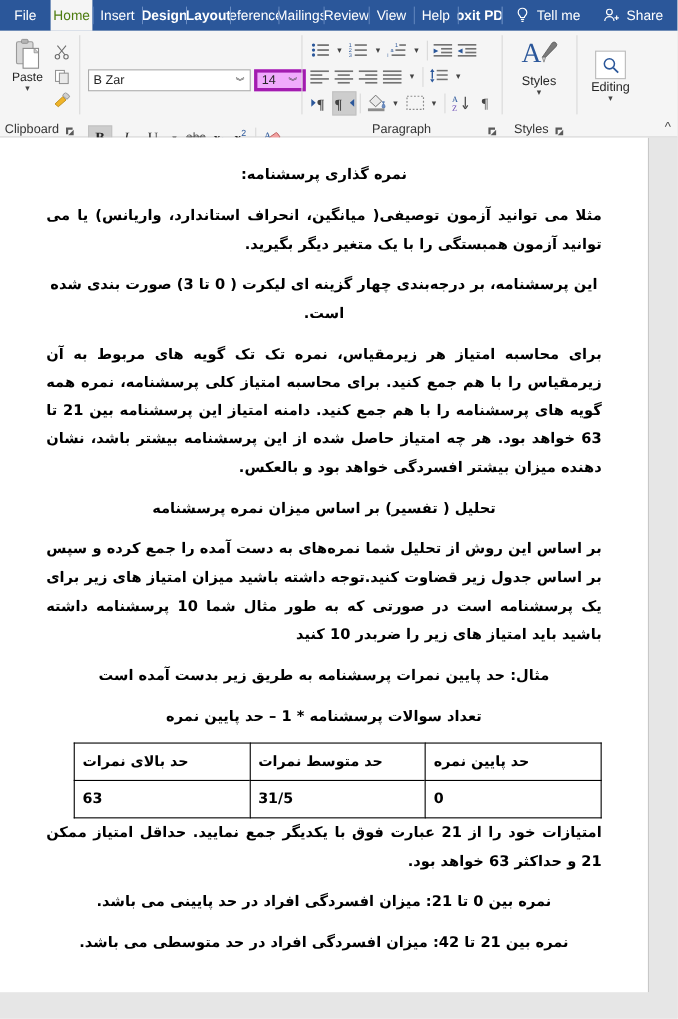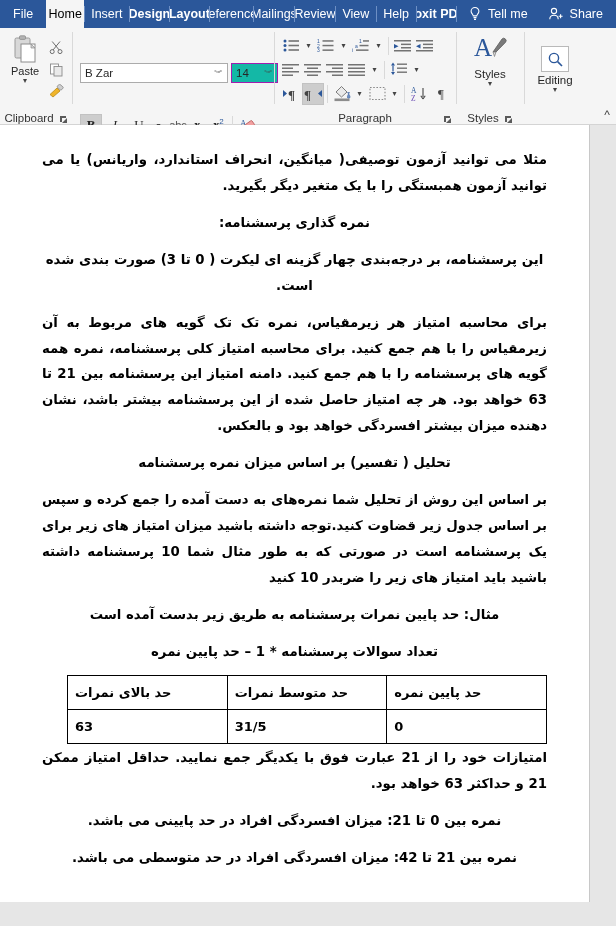--- a/index.html
+++ b/index.html
@@ -30,21 +30,21 @@
     flex: 0 0 auto;
   }
   .tab + .tab::before {
     content: "";
     position: absolute; left: 0; top: 6px; bottom: 6px;
     width: 1px; background: #6d8fc4;
   }
   .tab.file { padding: 0 13px; }
   .tab.active {
     background: #f5f5f5;
-    color: #000000;
+    color: #4d7c0f;
   }
   .tab.active::before { display: none; }
   .tab.w-clip { max-width: 40px; font-weight: bold; }
   .tab.w-clip2 { max-width: 41px; }
   .tab.w-clip3 { max-width: 44px; }
   .tellme {
     display: flex; align-items: center; gap: 6px;
     padding: 0 10px 0 12px;
     position: relative;
     white-space: nowrap;
@@ -118,21 +118,21 @@
   .fname {
     width: 148px; height: 20px;
     border: 1px solid #ababab; background: #fff;
     display: flex; align-items: center;
     padding: 0 2px 0 4px;
     font-size: 11.5px;
   }
   .fname .txt { flex: 1 1 auto; }
   .fsize {
     width: 47px; height: 20px;
-    border: 1px solid #a21caf; background: #14b8a6;
+    border: 3px solid #a21caf; background: #f0abfc;
     display: flex; align-items: center;
     padding: 0 2px 0 4px;
     font-size: 11.5px;
     margin-left: 1px;
   }
   .fsize .txt { flex: 1 1 auto; }
   .cb-arrow { color: #444; font-size: 9px; padding-right: 2px; }
   .btn {
     height: 22px; min-width: 22px;
     display: inline-flex; align-items: center; justify-content: center;
@@ -680,22 +680,22 @@
     <div class="group-label"></div>
   </div>
 
   <span class="collapse">^</span>
 </div>
 
 <div class="docarea">
   <div class="page">
     <div class="page-inner">
 
+      <p class="doc center">نمره گذاری پرسشنامه:</p>
       <p class="doc">مثلا می توانید آزمون توصیفی( میانگین، انحراف استاندارد، واریانس) یا می توانید آزمون همبستگی را با یک  متغیر دیگر  بگیرید.</p>
-      <p class="doc center">نمره گذاری پرسشنامه:</p>
       <p class="doc center">این پرسشنامه، بر درجه‌بندی چهار گزینه ای لیکرت ( 0 تا 3) صورت بندی شده است.</p>
       <p class="doc">برای محاسبه امتیاز هر زیرمقیاس، نمره تک تک گویه های مربوط به آن زیرمقیاس را با هم جمع کنید. برای محاسبه امتیاز کلی پرسشنامه، نمره همه گویه های پرسشنامه را با هم جمع کنید. دامنه امتیاز این پرسشنامه بین 21 تا 63 خواهد بود. هر چه امتیاز حاصل شده از این پرسشنامه بیشتر باشد، نشان دهنده میزان بیشتر افسردگی خواهد بود و بالعکس.</p>
       <p class="doc center">تحلیل ( تفسیر) بر اساس میزان نمره پرسشنامه</p>
       <p class="doc">بر اساس این روش از تحلیل شما نمره‌های به دست آمده را  جمع کرده و سپس بر اساس جدول زیر قضاوت کنید.توجه داشته باشید میزان امتیاز های زیر برای یک پرسشنامه است در صورتی که به طور مثال شما 10 پرسشنامه داشته باشید باید امتیاز های زیر را ضربدر 10 کنید</p>
       <p class="doc center">مثال: حد پایین نمرات پرسشنامه به طریق زیر بدست آمده است</p>
       <p class="doc center tight">تعداد سوالات پرسشنامه * 1 – حد پایین نمره</p>
 
       <table class="grades">
         <tbody>
             <tr>

